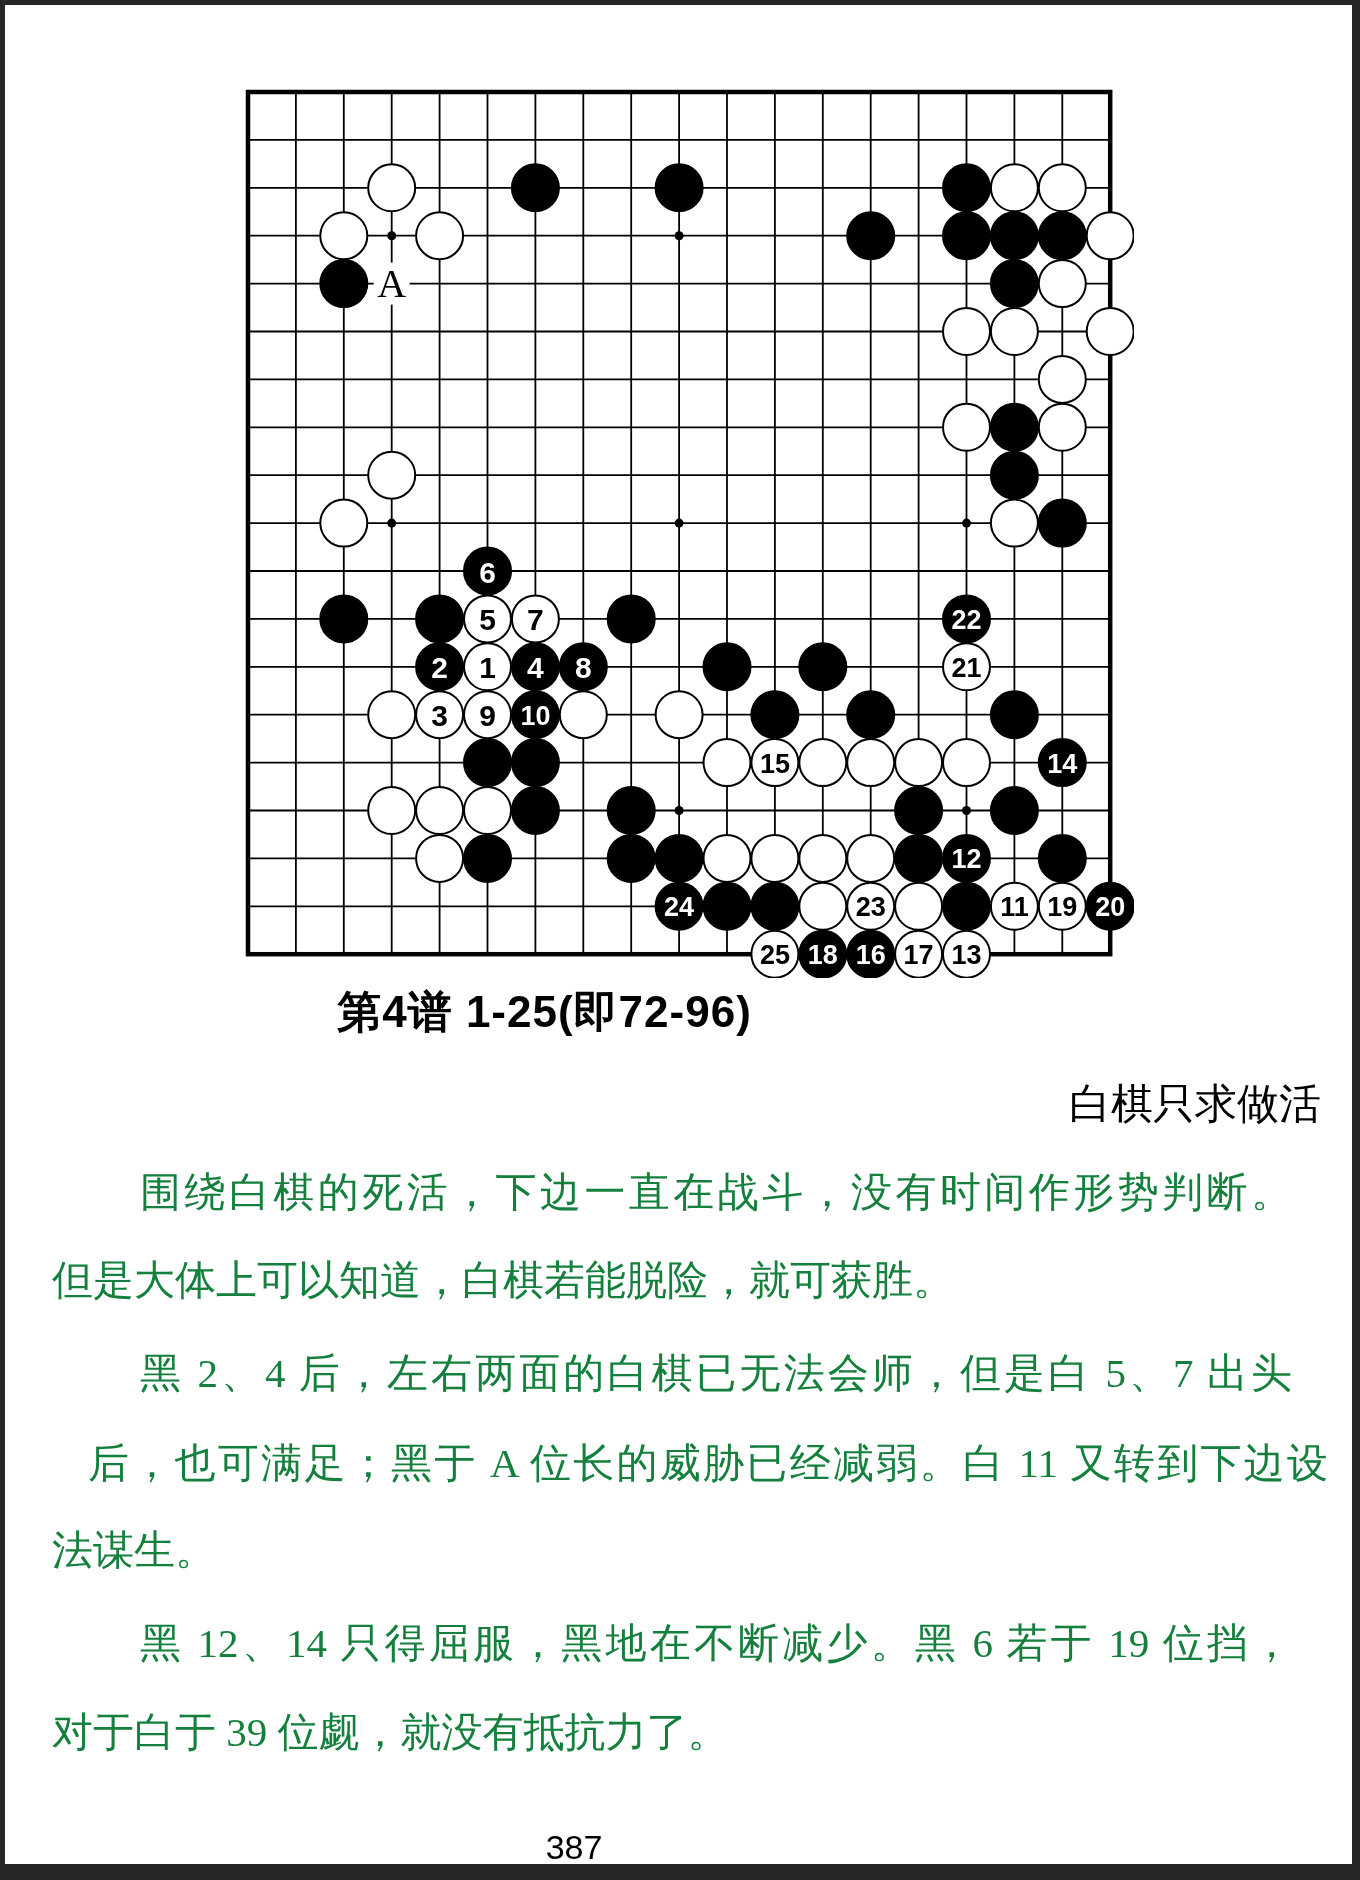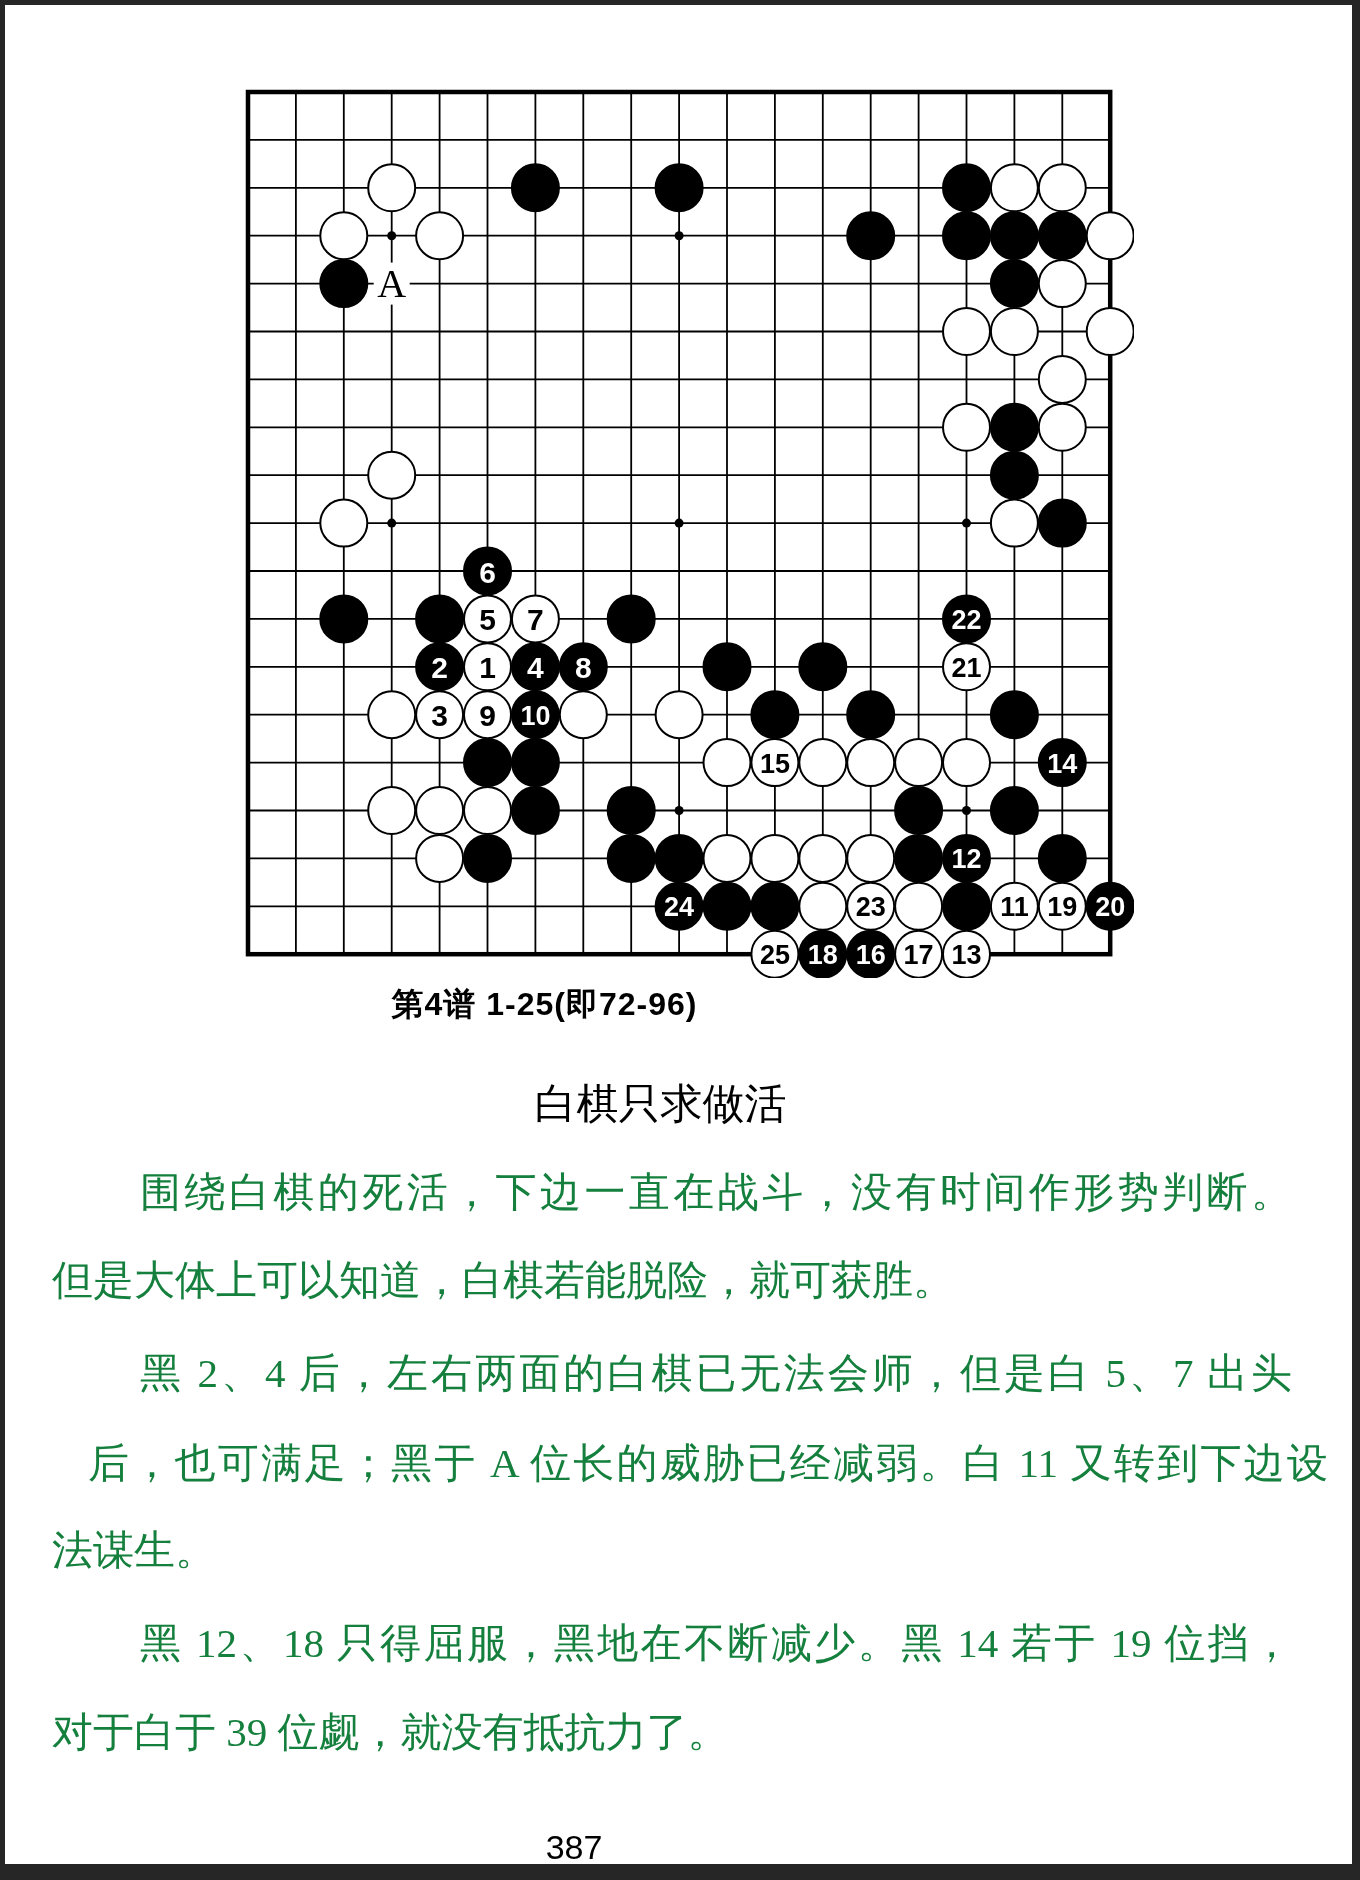--- a/index.html
+++ b/index.html
@@ -9,25 +9,25 @@
     box-sizing:border-box;
   }
   .frame-top,.frame-left,.frame-right,.frame-bottom{position:absolute;background:#262626;}
   .frame-top{left:0;top:0;width:1360px;height:5px;}
   .frame-left{left:0;top:0;width:5px;height:1880px;}
   .frame-right{right:0;top:0;width:8px;height:1880px;}
   .frame-bottom{left:0;bottom:0;width:1360px;height:16px;}
   .board-wrap{position:absolute;left:224px;top:68px;width:910px;height:910px;}
   .caption{
     position:absolute;left:0;top:983px;width:1089px;text-align:center;
-    font-family:"Liberation Sans", sans-serif;font-weight:bold;font-size:32px;
+    font-family:"Liberation Sans", sans-serif;font-weight:bold;font-size:44px;
     color:#000;letter-spacing:1px;
   }
   .subtitle{
-    position:absolute;left:0;top:1076px;width:1321px;text-align:center;
+    position:absolute;left:0;top:1076px;width:1321px;text-align:right;
     font-size:42px;color:#000;
   }
   .bline{
     position:absolute;left:52px;width:1240px;height:90px;line-height:90px;
     font-size:41px;color:#15803d;white-space:nowrap;
   }
   .bline.fill{white-space:normal;text-align:justify;text-align-last:justify;}
   .bline.indent{text-indent:88px;}
   .pagenum{
     position:absolute;left:0;top:1828px;width:1148px;text-align:center;
@@ -402,18 +402,18 @@
 
   <div class="caption">第4谱 1-25(即72-96)</div>
   <div class="subtitle">白棋只求做活</div>
 
   <div id="body-lines">
       <div class="bline indent fill" style="top: 1147px;">围绕白棋的死活，下边一直在战斗，没有时间作形势判断。</div>
       <div class="bline" style="top: 1235px;">但是大体上可以知道，白棋若能脱险，就可获胜。</div>
       <div class="bline indent fill" style="top: 1328px;">黑 2、4 后，左右两面的白棋已无法会师，但是白 5、7 出头</div>
       <div class="bline fill" style="top: 1418px; margin-left: 36px;">后，也可满足；黑于 A 位长的威胁已经减弱。白 11 又转到下边设</div>
       <div class="bline" style="top: 1505px;">法谋生。</div>
-      <div class="bline indent fill" style="top: 1598px;">黑 12、18 只得屈服，黑地在不断减少。黑 14 若于 19 位挡，</div>
+      <div class="bline indent fill" style="top: 1598px;">黑 12、14 只得屈服，黑地在不断减少。黑 6 若于 19 位挡，</div>
       <div class="bline" style="top: 1687px;">对于白于 39 位觑，就没有抵抗力了。</div>
     </div>
 
   <div class="pagenum">387</div>
 </div>
 
 </body></html>

